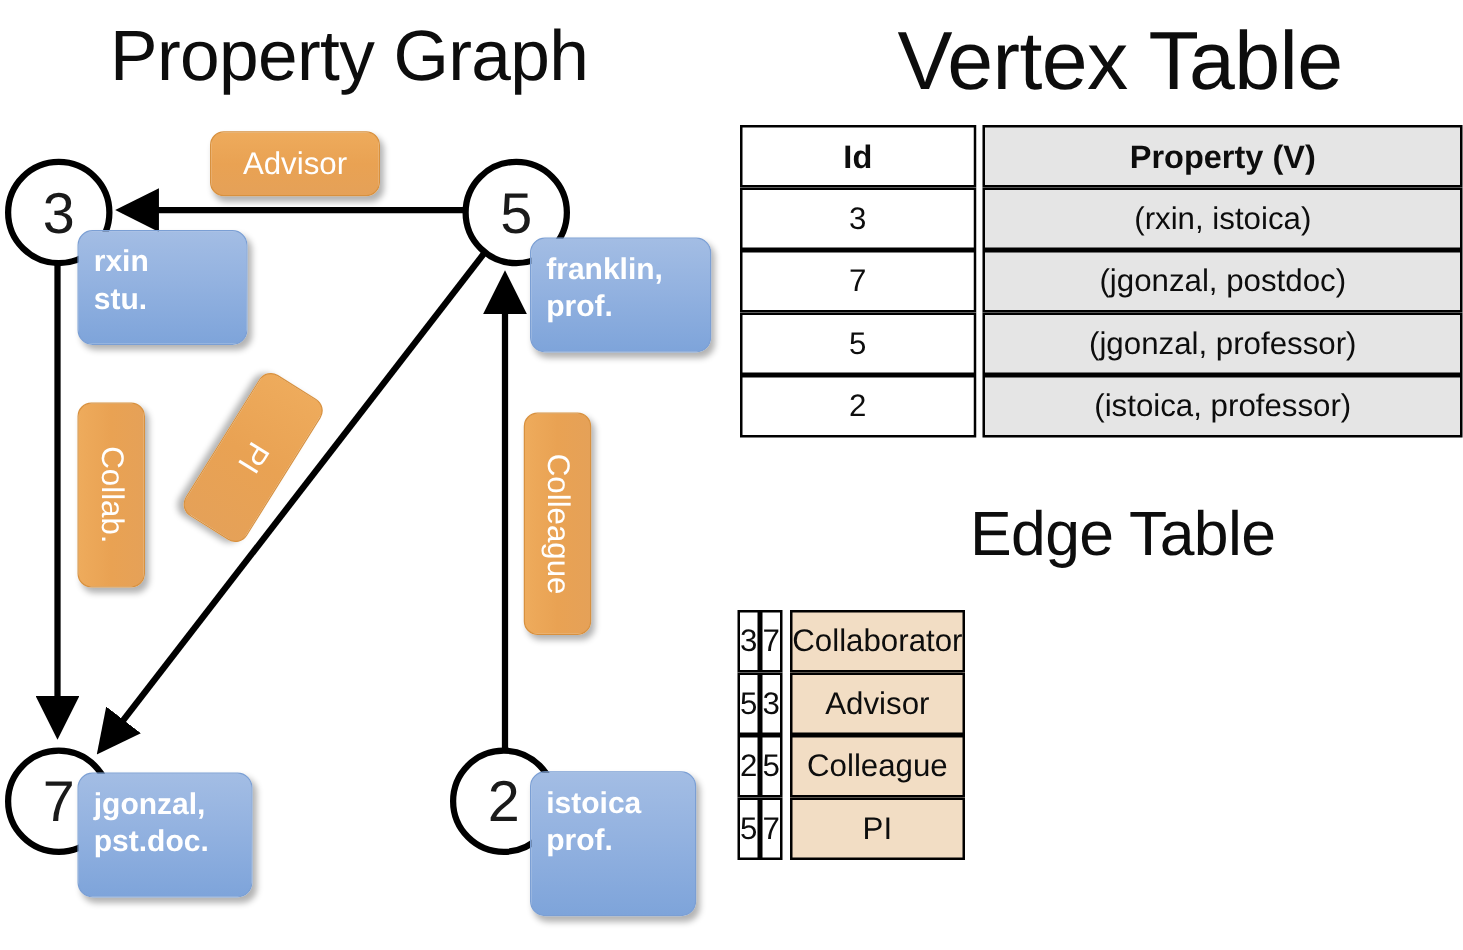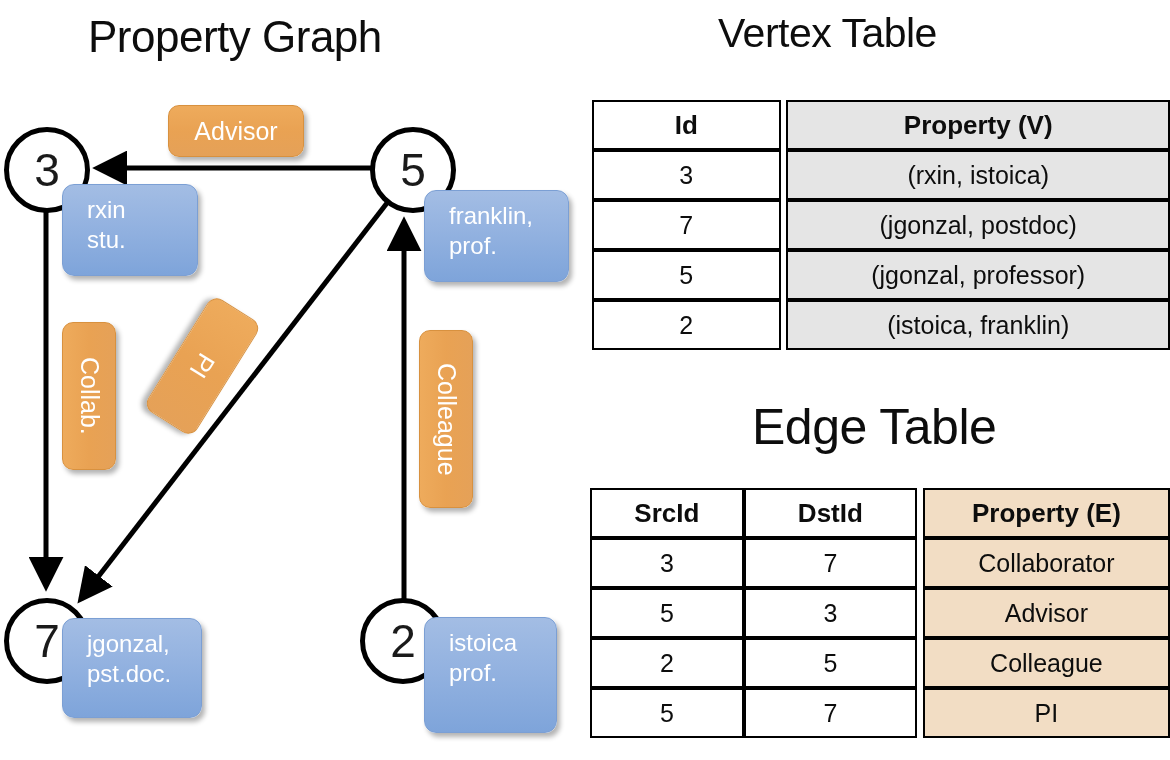--- a/index.html
+++ b/index.html
@@ -18,23 +18,23 @@
 
   
   .title {
     position: absolute;
     font-family: "Liberation Sans", sans-serif;
     font-weight: 300;
     color: #0d0d0d;
     white-space: nowrap;
     letter-spacing: -0.5px;
   }
-  #title-property-graph { left: 88px;  top: 12px;  font-size: 44px; }
-  #title-vertex-table   { left: 718px; top: 10px;  font-size: 41px; }
-  #title-edge-table     { left: 752px; top: 398px; font-size: 50px; }
+  #title-property-graph { left: 88px;  top: 12px;  font-size: 57px; }
+  #title-vertex-table   { left: 718px; top: 10px;  font-size: 66px; }
+  #title-edge-table     { left: 776px; top: 398px; font-size: 50px; }
 
   
   #graph-panel {
     position: absolute;
     left: 0; top: 0;
     width: 580px; height: 760px;
   }
   #graph-svg { position: absolute; left: 0; top: 0; }
 
   
@@ -57,25 +57,25 @@
   
   .vbox {
     position: absolute;
     border-radius: 12px;
     background: linear-gradient(to bottom, #a3bde4 0%, #93b2e0 45%, #7ea4da 100%);
     border: 1px solid #7b9fd4;
     box-shadow: 3px 4px 5px rgba(0,0,0,0.30);
     color: #ffffff;
     font-size: 24px;
     line-height: 30px;
-    padding: 10px 24px;
+    padding: 10px 12px;
     box-sizing: border-box;
     z-index: 6;
     font-family: "Liberation Sans", sans-serif;
-    font-weight: 400;
+    font-weight: 700;
   }
 
   
   .ebox {
     position: absolute;
     border-radius: 11px;
     background: linear-gradient(to bottom, #eeab5c 0%, #e9a253 50%, #e5a158 100%);
     border: 1px solid #d8913f;
     box-shadow: 3px 4px 5px rgba(0,0,0,0.30);
     color: #ffffff;
@@ -211,33 +211,27 @@
     <td class="v-prop">(jgonzal, postdoc)</td>
   </tr>
   <tr>
     <td>5</td>
     <td class="spacer"></td>
     <td class="v-prop">(jgonzal, professor)</td>
   </tr>
   <tr>
     <td>2</td>
     <td class="spacer"></td>
-    <td class="v-prop">(istoica, franklin)</td>
+    <td class="v-prop">(istoica, professor)</td>
   </tr>
 </tbody>
   </table>
 
 <table class="tbl" id="edge-table">
   <tbody>
-      <tr>
-    <td class="hdr" style="width:152px;">SrcId</td>
-    <td class="hdr" style="width:172px;">DstId</td>
-    <td class="spacer"></td>
-    <td class="hdr e-prop" style="width:246px;">Property (E)</td>
-  </tr>
   <tr>
     <td>3</td>
     <td>7</td>
     <td class="spacer"></td>
     <td class="e-prop">Collaborator</td>
   </tr>
   <tr>
     <td>5</td>
     <td>3</td>
     <td class="spacer"></td>

